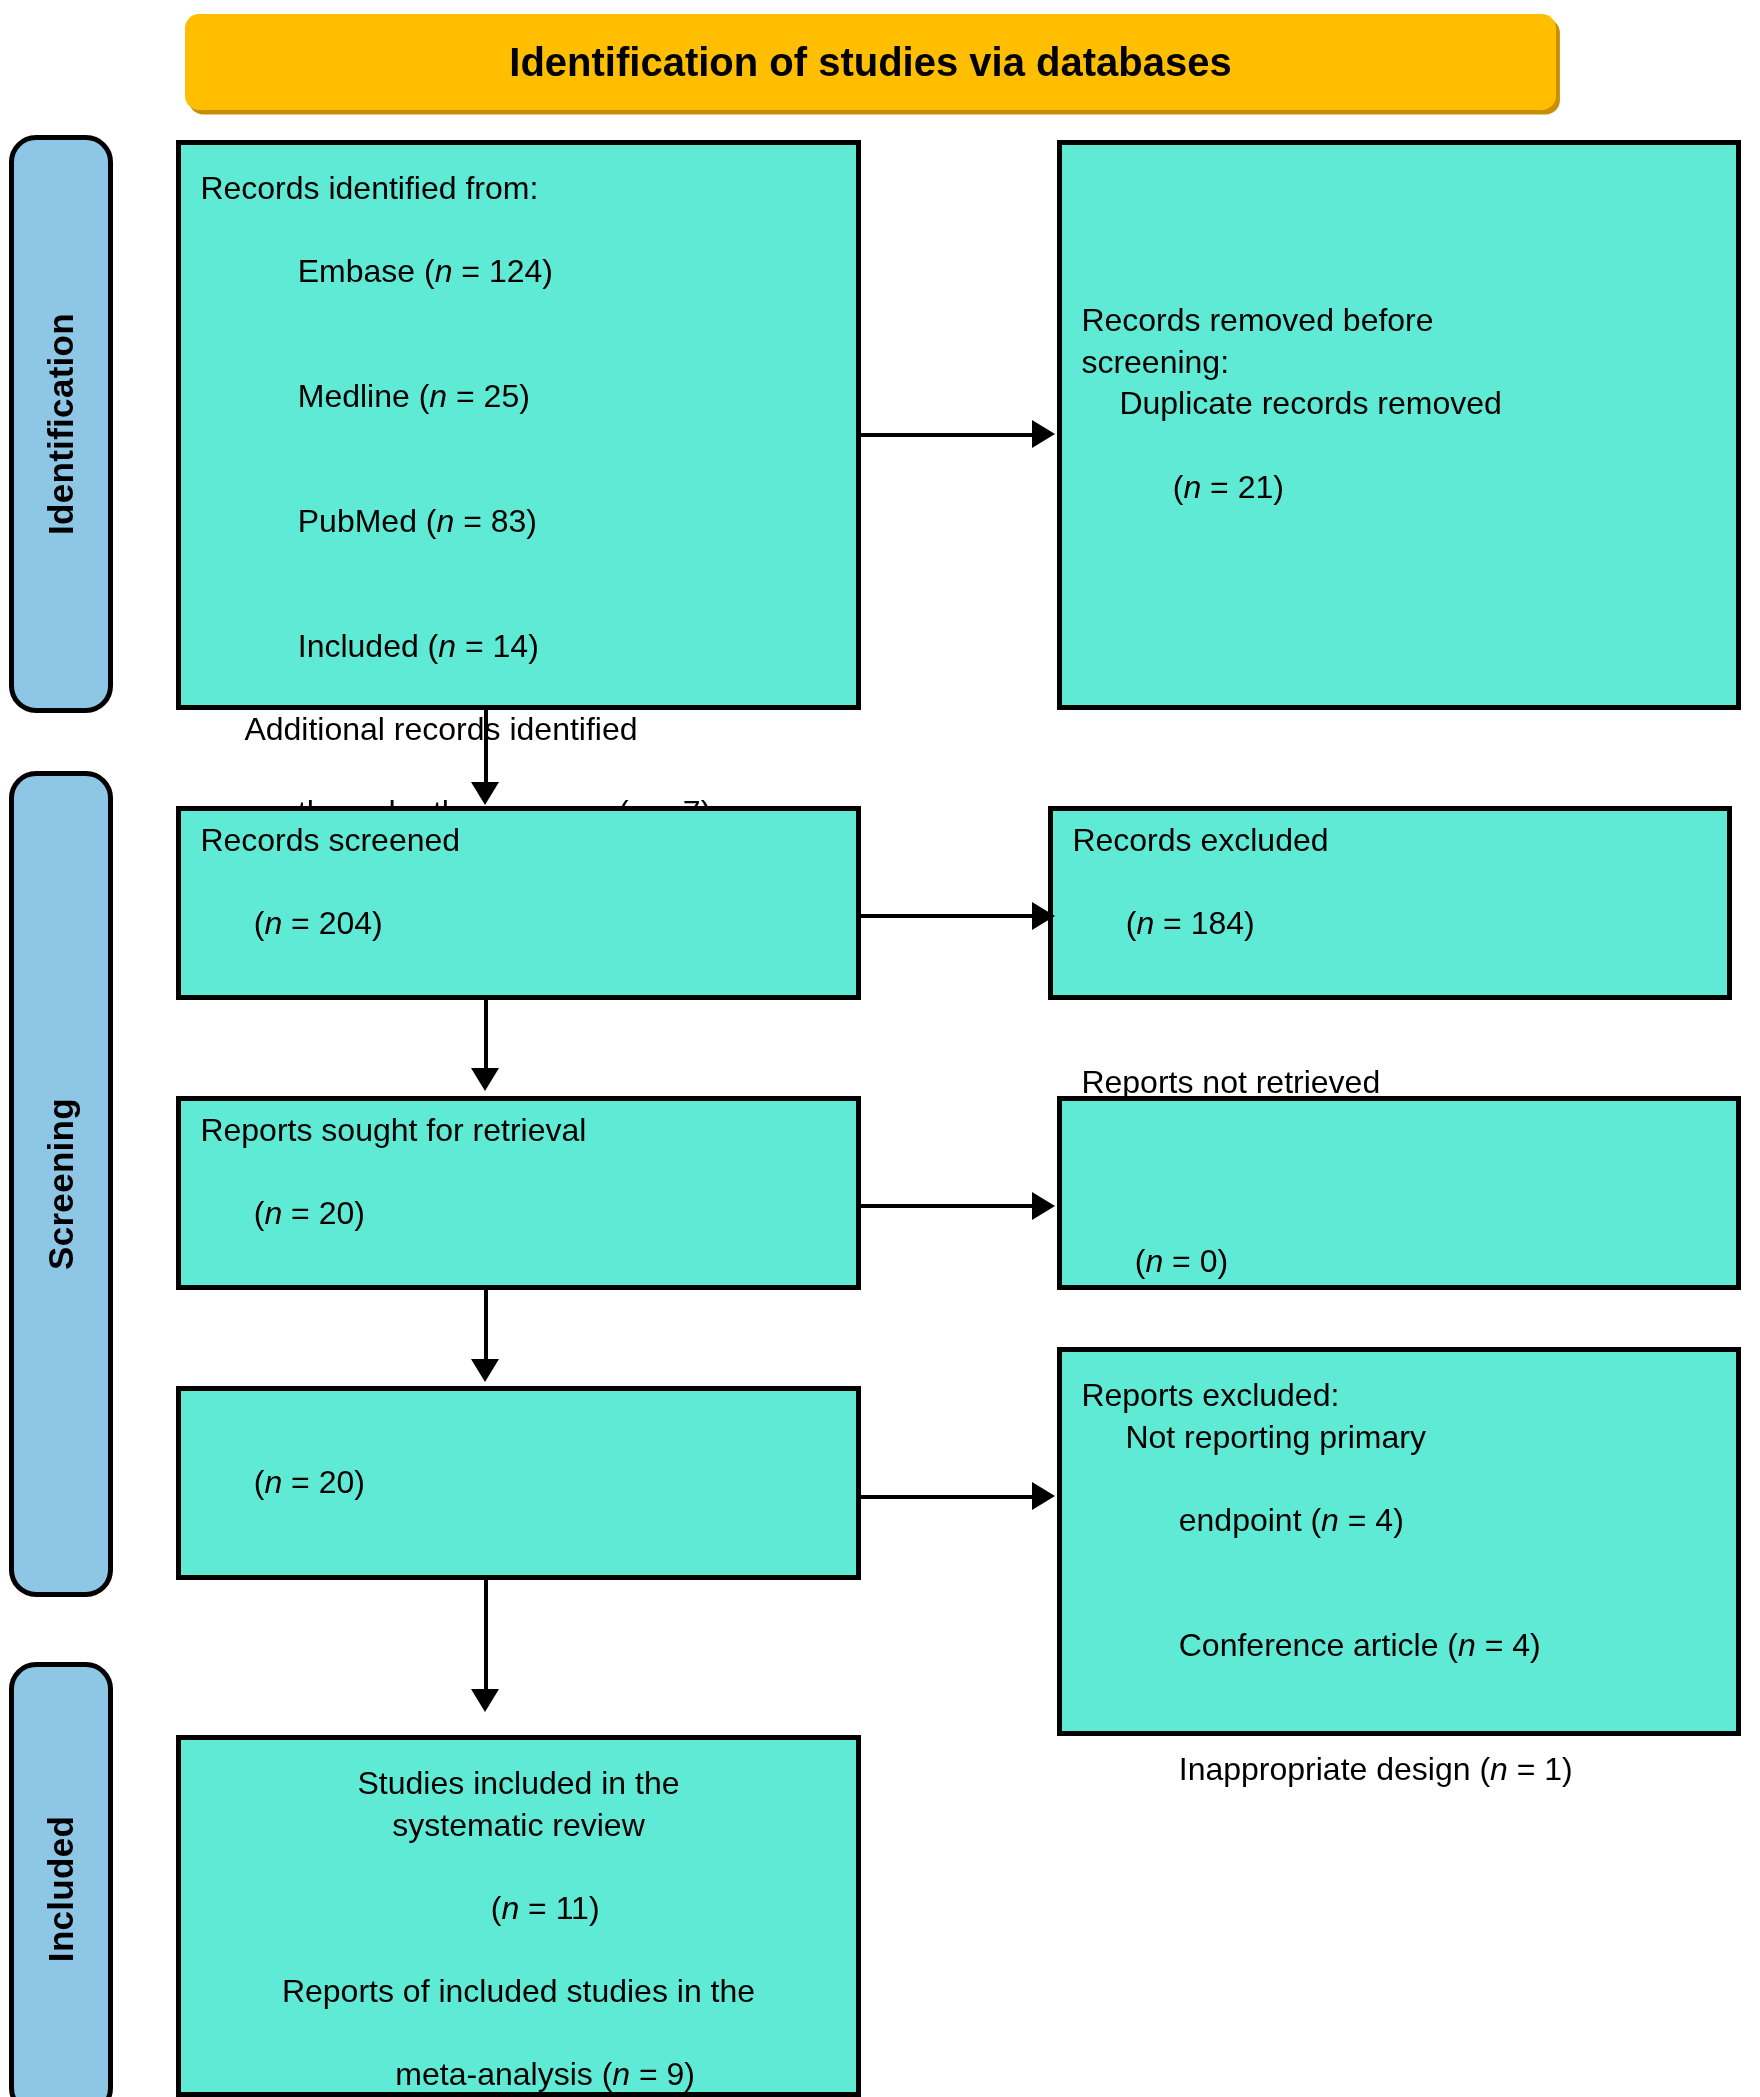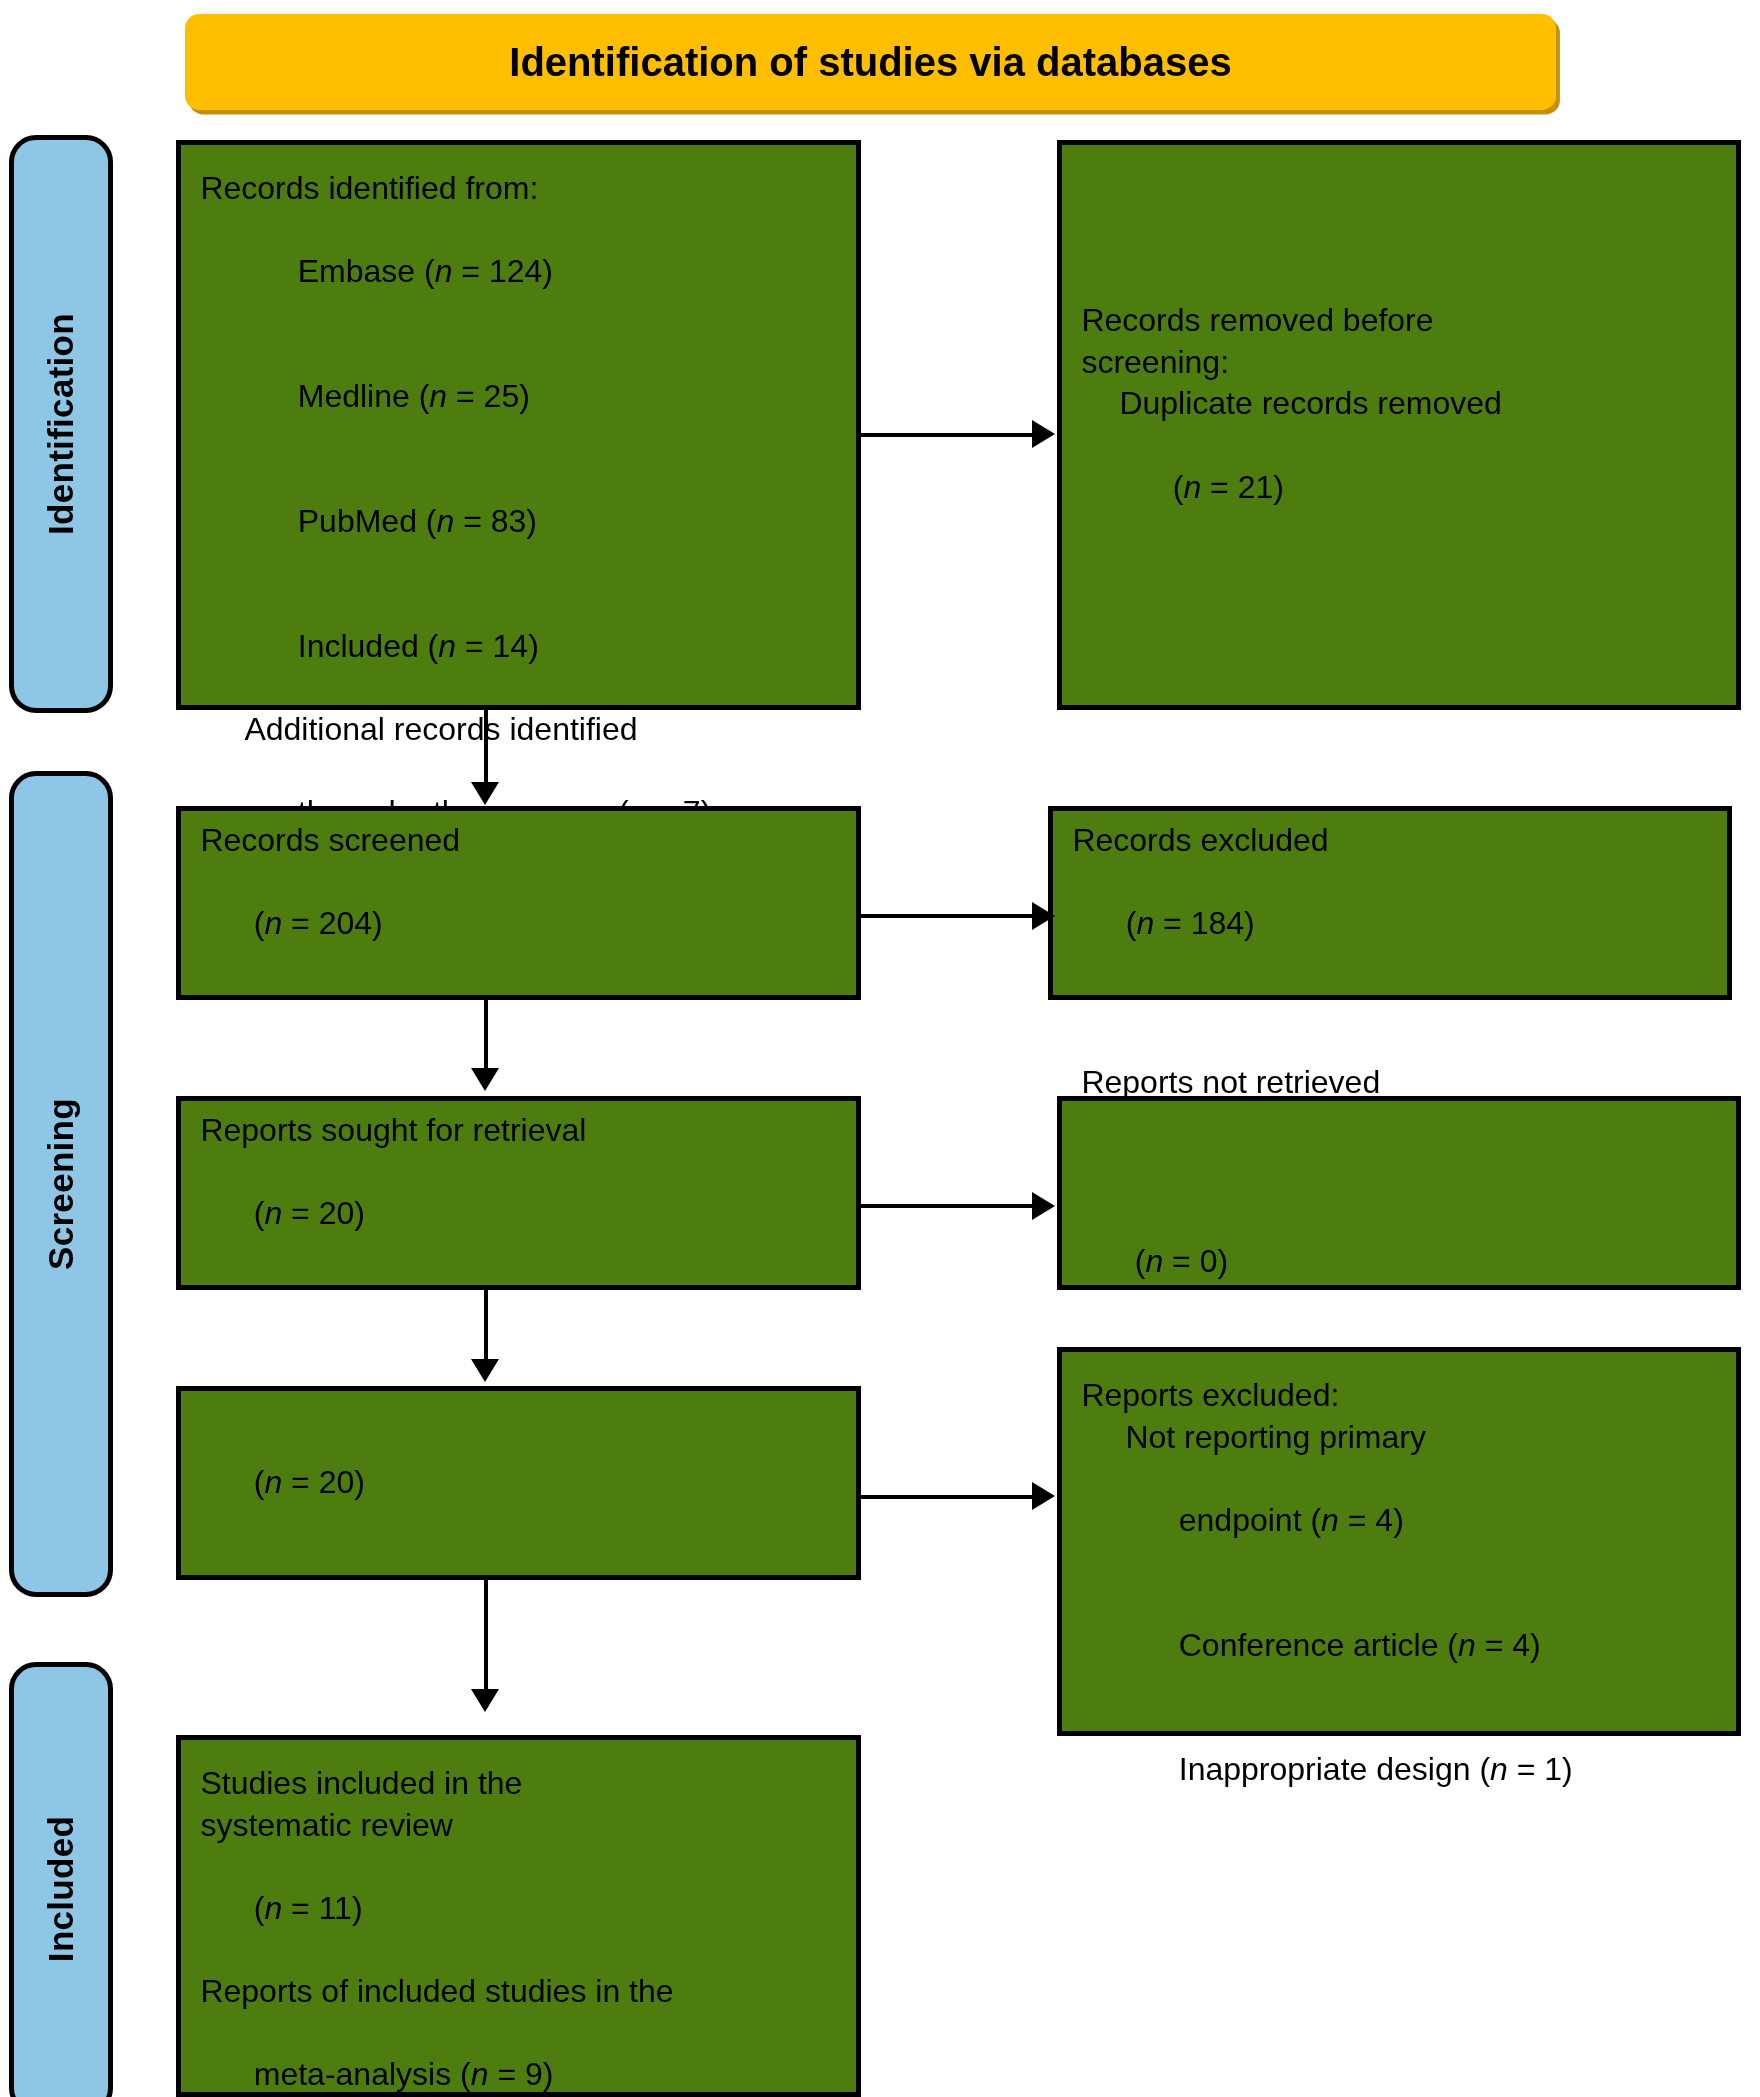--- a/index.html
+++ b/index.html
@@ -52,21 +52,21 @@
   }
   .header-banner .banner-text {
     font-weight: bold;
     font-size: 40px;
     color: #000000;
   }
 
   
   .flow-box {
     position: absolute;
-    background: #4d7c0f;
+    background: #5eead4;
     border: 5.2px solid #000000;
     box-sizing: border-box;
     display: flex;
     flex-direction: column;
     justify-content: center;
     padding: 14.2px 19.4px;
   }
   .flow-box.top-aligned { justify-content: flex-start; }
 
   .box-line {
@@ -237,21 +237,21 @@
       Inappropriate design (<em class="n-italic">n</em> = <span>1</span>)
     </div>
   </div>
 
   <div class="conn-h" style="left:861px; top:1495px; width:172px;"></div>
   <div class="conn-h-head" style="left:1032px; top:1482px;"></div>
 
   <div class="conn-v" style="left:484px; top:1580px; height:123px;"></div>
   <div class="conn-v-head" style="left:471px; top:1689px;"></div>
 
-  <div class="flow-box top-aligned" style="left:176px; top:1735px; width:685px; height:362px; padding-top:23px;">
+  <div class="flow-box top-aligned" style="left:176px; top:1735px; width:685px; height:362px; padding-top:23px;align-items:center;">
     <div class="box-line">Studies included in the</div>
     <div class="box-line">systematic review</div>
     <div class="gap-md"></div>
     <div class="box-line">
       (<em class="n-italic">n</em> = <span>11</span>)
     </div>
     <div class="gap-md"></div>
     <div class="box-line">Reports of included studies in the</div>
     <div class="box-line">
       meta-analysis (<em class="n-italic">n</em> = <span>9</span>)

